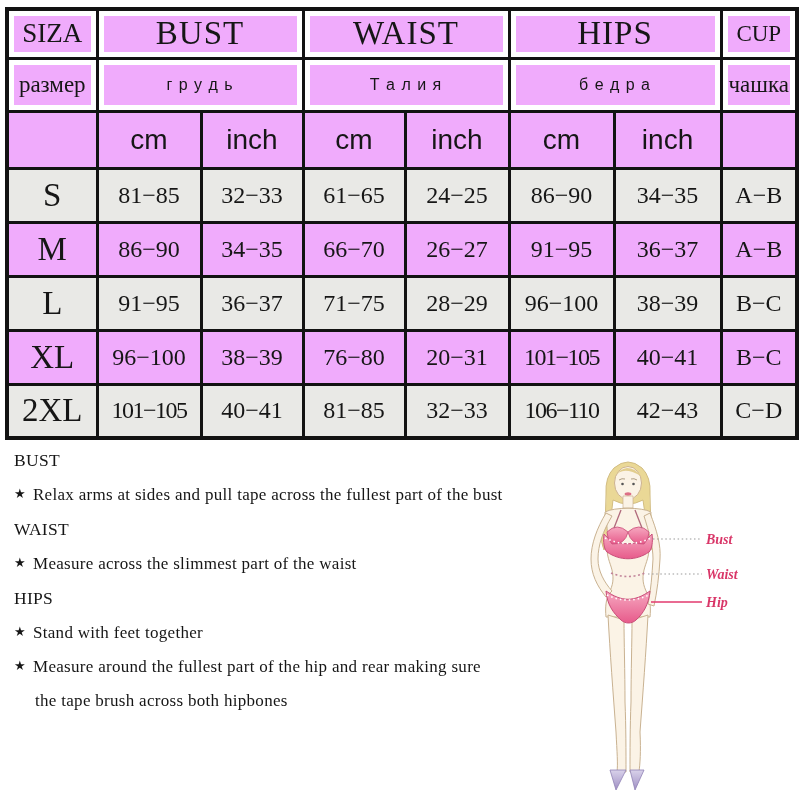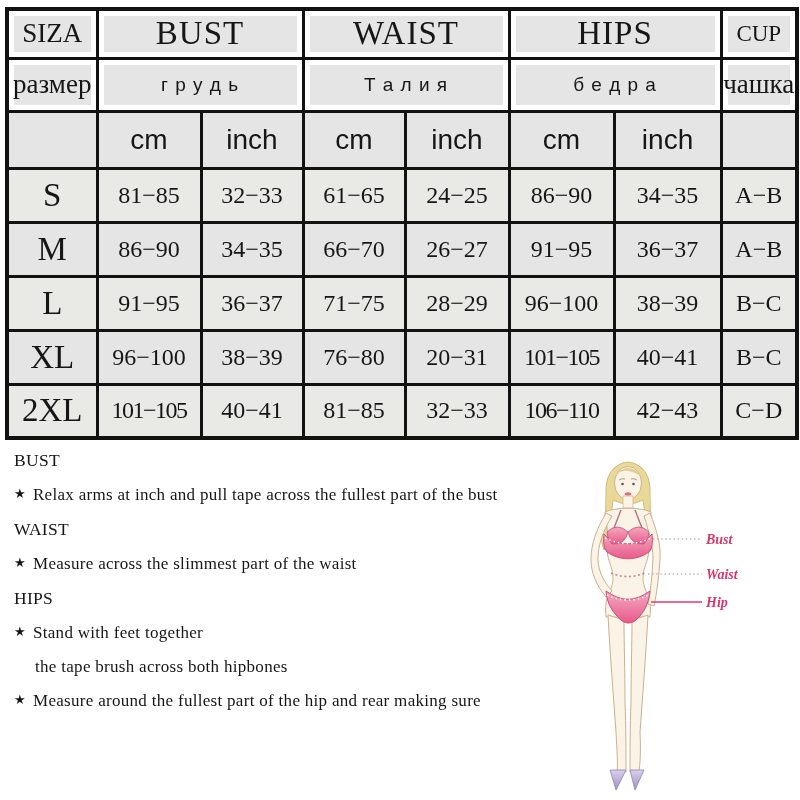--- a/index.html
+++ b/index.html
@@ -20,33 +20,33 @@
     margin:7px 0 0 5px;
     border:4px solid #121212;
   }
   .size-chart th,.size-chart td{
     border:3px solid #121212;
     text-align:center;
     vertical-align:middle;
     font-weight:normal;
     overflow:hidden;
     white-space:nowrap;
-    background:#e5e5e5;
+    background:#f0abfc;
   }
   .blm{border-left-width:2px !important}          
   tr.r1>*{height:49px}
   tr.r2>*{height:53px}
   tr.r3>*{height:57px}
   tr.rd>*{height:54px}
 
   .hdr-en{font-size:33px;letter-spacing:1px}
   .hdr-siza{font-size:27px}
   .hdr-cup{font-size:23px}
-  .ru-serif{font-size:27px}
-  .ru-sans{font-family:"Liberation Sans",sans-serif;font-size:19px;letter-spacing:1px}
+  .ru-serif{font-size:23px}
+  .ru-sans{font-family:"Liberation Sans",sans-serif;font-size:16px;letter-spacing:1px}
   .unit{font-family:"Liberation Sans",sans-serif;font-weight:bold;font-size:28px}
   .size-cell{font-size:33px}
   .data-cell{font-size:24px}
   .tight{letter-spacing:-1.5px}
 
   
   .shade-inset{background:#e9e9e6;box-shadow:inset 0 0 0 5px #fff}
   tr.shade td{background:#e9e9e6}
 
   
@@ -152,29 +152,29 @@
     <td class="data-cell tight">106−110</td>
     <td class="data-cell blm">42−43</td>
     <td class="data-cell">C−D</td>
   </tr>
 </tbody>
   </table>
 
 <div class="measure">
 
   <div class="m-line m-label">BUST</div>
-  <div class="m-line"><span class="star">★</span><span>Relax arms at inch and pull tape across the fullest part of the bust</span></div>
+  <div class="m-line"><span class="star">★</span><span>Relax arms at sides and pull tape across the fullest part of the bust</span></div>
 
   <div class="m-line m-label">WAIST</div>
   <div class="m-line"><span class="star">★</span><span>Measure across the slimmest part of the waist</span></div>
 
   <div class="m-line m-label">HIPS</div>
   <div class="m-line"><span class="star">★</span><span>Stand with feet together</span></div>
+  <div class="m-line"><span class="star">★</span><span>Measure around the fullest part of the hip and rear making sure</span></div>
   <div class="m-line m-cont">the tape brush across both hipbones</div>
-  <div class="m-line"><span class="star">★</span><span>Measure around the fullest part of the hip and rear making sure</span></div>
 </div>
 
 <div class="figure-wrap">
   <svg viewBox="0 0 245 348" width="245" height="348">
     <defs>
       <linearGradient id="gpink" x1="0" y1="0" x2="0" y2="1">
         <stop offset="0" stop-color="#f6a8c0"></stop>
           <stop offset="1" stop-color="#e75b8b"></stop>
       </linearGradient>
       <linearGradient id="gshoe" x1="0" y1="0" x2="0" y2="1">

